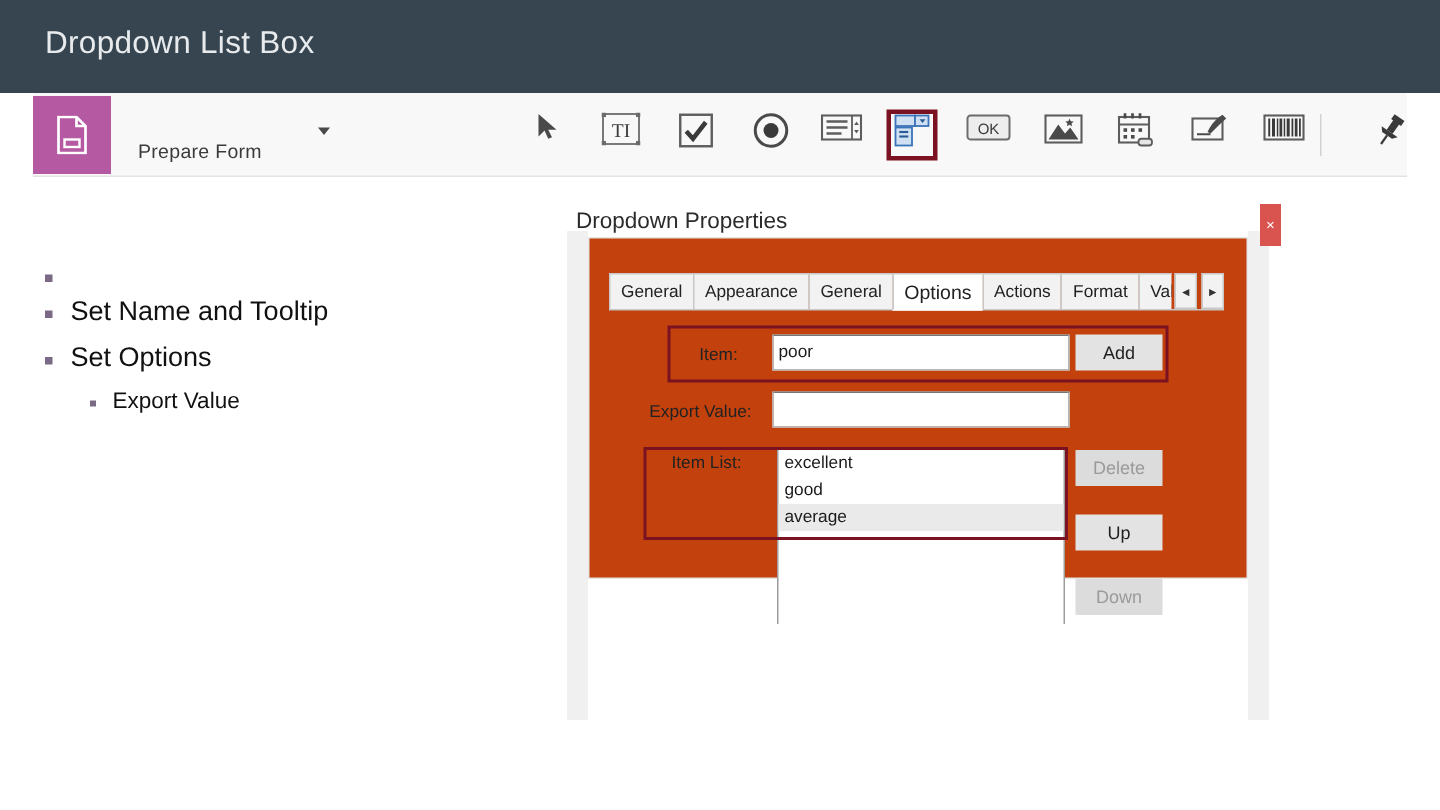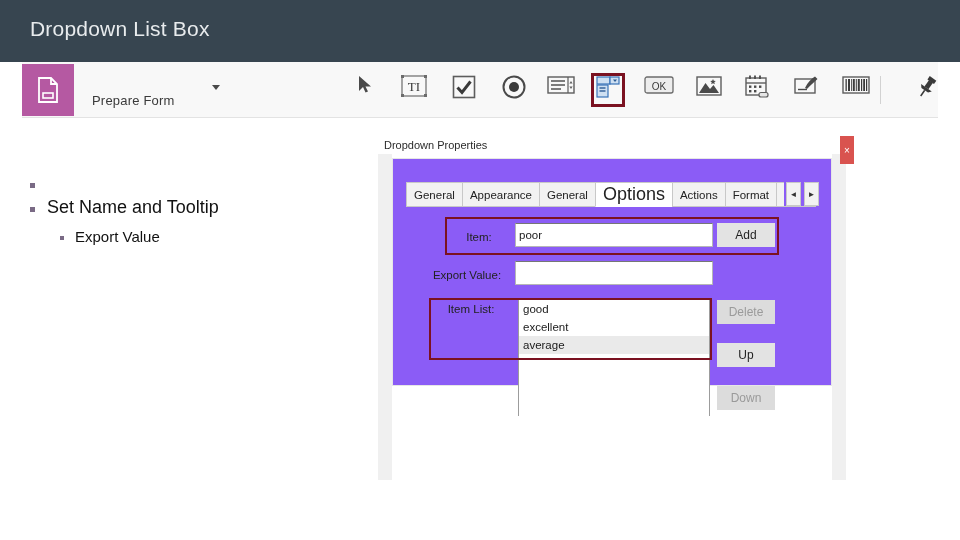--- a/index.html
+++ b/index.html
@@ -99,33 +99,33 @@
   .shot-band-l {
     position: absolute; left: 0; top: 26px;
     width: 14px; height: 326px; background: #f0f0f0;
   }
   .shot-band-r {
     position: absolute; right: 0; top: 26px;
     width: 14px; height: 326px; background: #f0f0f0;
   }
   .dlg-title {
     position: absolute; left: 6px; top: 11px;
-    font-size: 11px; color: #2b2b2b;
+    font-size: 15px; color: #2b2b2b;
   }
   .dlg-close {
     position: absolute; right: -8px; top: 8px;
     width: 14px; height: 28px;
     background: #d9534f;
     color: #ffffff; font-size: 10px;
     display: flex; align-items: center; justify-content: center;
   }
   .dlg-panel {
     position: absolute; left: 14px; top: 30px;
     width: 440px; height: 228px;
-    background: #8b5cf6;
+    background: #c2410c;
     border: 1px solid #e6e6e6;
   }
 
   
   .tabstrip {
     position: absolute; left: 13px; top: 23px;
     width: 410px; height: 25px;
     border-bottom: 1px solid #c8c8c8;
     display: flex; align-items: stretch;
   }
@@ -135,21 +135,21 @@
     border-bottom: none;
     border-right: none;
     font-size: 11.5px; color: #222;
     padding: 0 7px;
     display: flex; align-items: center;
     white-space: nowrap;
   }
   .tab:last-of-type { border-right: 1px solid #c8c8c8; }
   .tab.active {
     background: #ffffff;
-    font-size: 18px;
+    font-size: 13px;
     position: relative; z-index: 2;
     border-bottom: 1px solid #ffffff;
     margin-bottom: -1px;
   }
   .tab.clipped { overflow: hidden; max-width: 24px; padding-right: 0; }
   .tab-arrows { display: flex; margin-left: 2px; }
   .tab-arrow {
     width: 15px; background: #f2f2f2;
     border: 1px solid #c8c8c8;
     font-size: 8px; color: #333;
@@ -385,20 +385,24 @@
   </div>
 
   <div class="bullets">
     <div class="b-row lvl1">
       <span class="b-mark sq"></span>
     </div>
     <div class="b-row lvl1">
       <span class="b-mark sq"></span>
       <span class="b-text">Set Name and Tooltip</span>
     </div>
+    <div class="b-row lvl1">
+      <span class="b-mark sq"></span>
+      <span class="b-text">Set Options</span>
+    </div>
     <div class="b-row lvl2">
       <span class="b-mark sq"></span>
       <span class="b-text">Export Value</span>
     </div>
   </div>
 
   <div class="shot">
     <div class="shot-band-l"></div>
     <div class="shot-band-r"></div>
 
@@ -423,22 +427,22 @@
 
       <div class="f-label" style="left:58px; top:72px; width:56px;">Item:</div>
       <div class="f-input" style="left:122px; top:64px; width:198px; height:24px;">poor</div>
       <div class="btn" style="left:324px; top:64px; width:58px; height:24px;">Add</div>
 
       <div class="f-label" style="left:34px; top:110px; width:80px;">Export Value:</div>
       <div class="f-input" style="left:122px; top:102px; width:198px; height:24px;"></div>
 
       <div class="f-label" style="left:40px; top:144px; width:76px;">Item List:</div>
       <div class="listbox">
+        <div class="li">excellent</div>
         <div class="li">good</div>
-        <div class="li">excellent</div>
         <div class="li sel">average</div>
       </div>
 
       <div class="btn disabled" style="left:324px; top:141px; width:58px; height:24px;">Delete</div>
       <div class="btn" style="left:324px; top:184px; width:58px; height:24px;">Up</div>
       <div class="btn disabled" style="left:324px; top:227px; width:58px; height:24px;">Down</div>
 
       <div class="hl" id="hl-item"></div>
       <div class="hl" id="hl-list"></div>
     </div>

